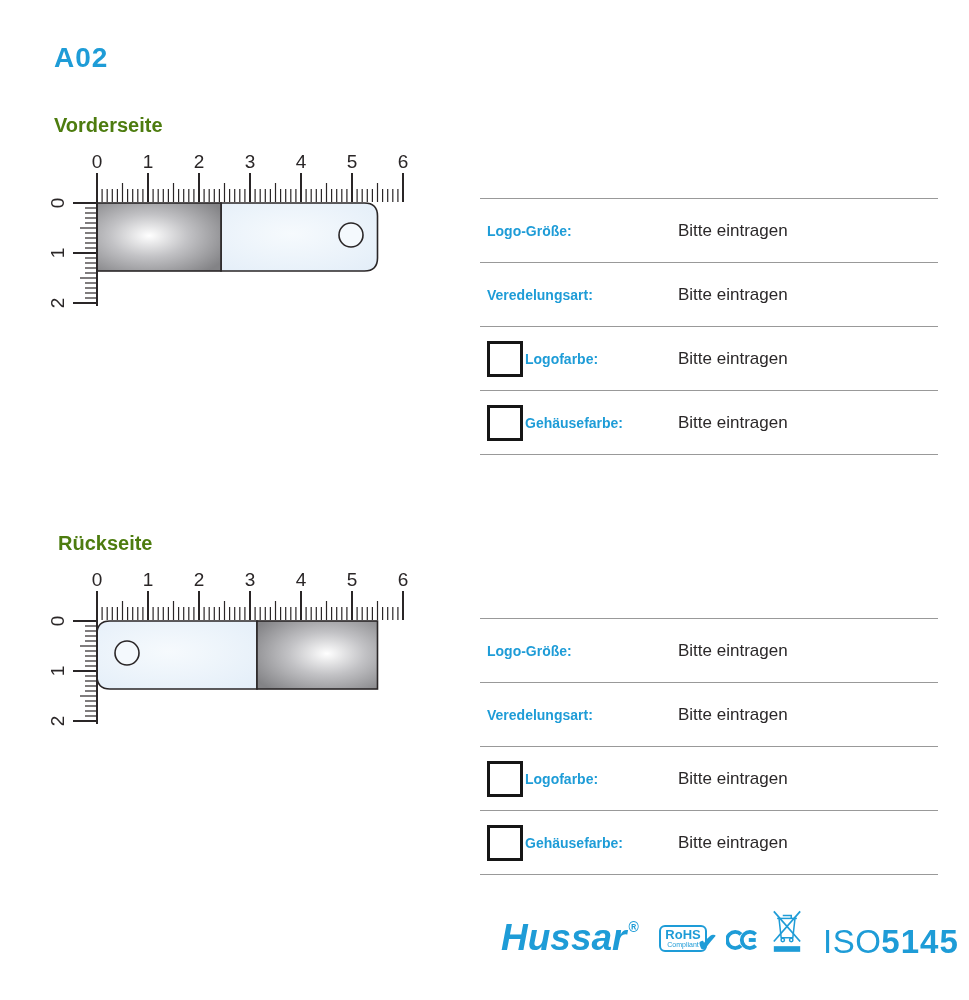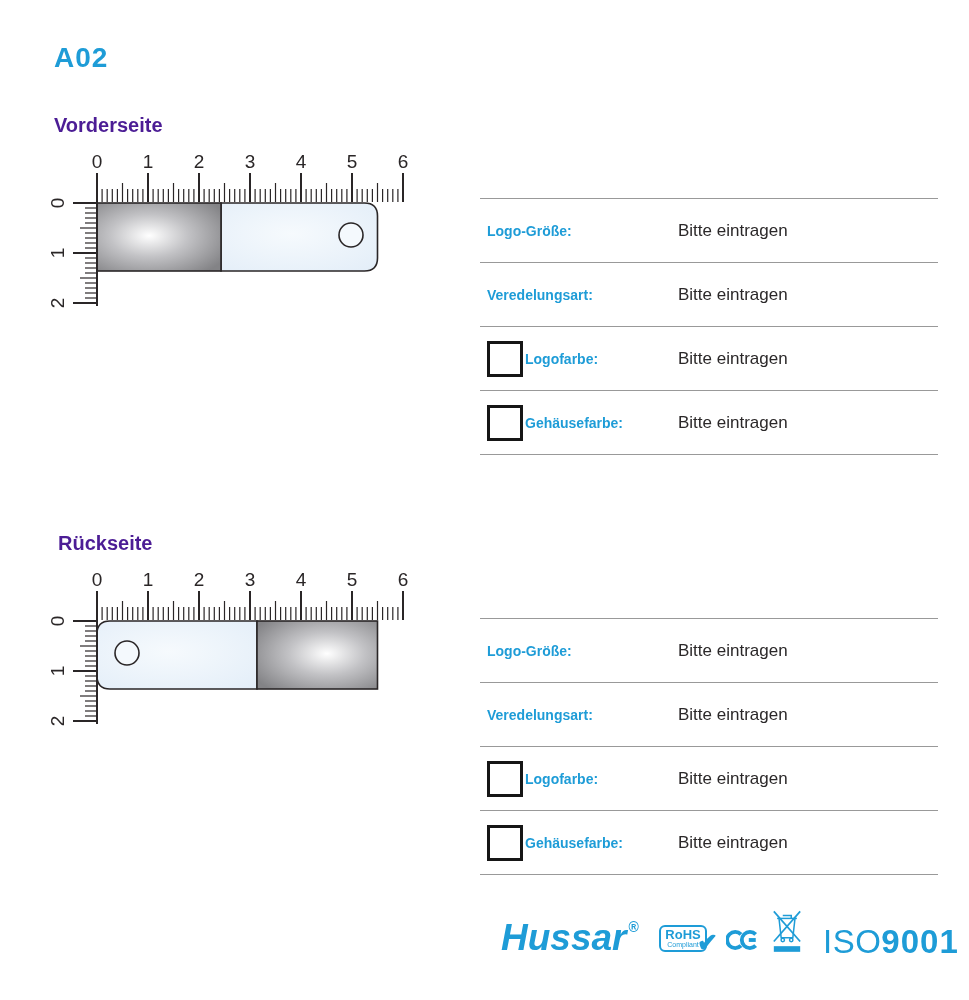--- a/index.html
+++ b/index.html
@@ -4,21 +4,21 @@
 <style>
   :root { --accent:#1E9CD7; --ink:#2A2627; --divider:#999999; }
   html,body{margin:0;padding:0;}
   body{
     width:969px;height:1000px;position:relative;background:#ffffff;
     font-family:"Liberation Sans", sans-serif;color:var(--ink);overflow:hidden;
   }
   .abs{position:absolute;}
   
   #page-title{left:54px;top:42px;font-size:28px;font-weight:bold;color:var(--accent);letter-spacing:1px;}
-  .section-heading{font-size:20px;font-weight:bold;color:#4c1d95;}
+  .section-heading{font-size:20px;font-weight:bold;color:#4d7c0f;}
   #front-heading{left:54px;top:114px;}
   #back-heading{left:58px;top:532px;}
   
   svg.figure{position:absolute;left:40px;overflow:visible;}
   #front-figure{top:145px;}
   #back-figure{top:563px;}
   
   .spec-form{position:absolute;left:480px;width:458px;border-bottom:1px solid var(--divider);}
   #front-form{top:198px;}
   #back-form{top:618px;}
@@ -349,13 +349,13 @@
     <circle cx="12.5" cy="33.5" r="1.8"></circle>
     <circle cx="21.5" cy="33.5" r="1.8"></circle>
   </g>
   <g stroke="#1E9CD7" fill="none" stroke-width="1.8">
     <path d="M3 3 L31 35"></path>
     <path d="M31 3 L3 35"></path>
   </g>
   <rect x="3" y="40" width="28" height="6" fill="#1E9CD7"></rect>
 </svg>
 
-<div class="abs" id="iso-mark"><span>ISO</span><span class="bold">9001</span></div>
+<div class="abs" id="iso-mark"><span>ISO</span><span class="bold">5145</span></div>
 
 </body></html>

